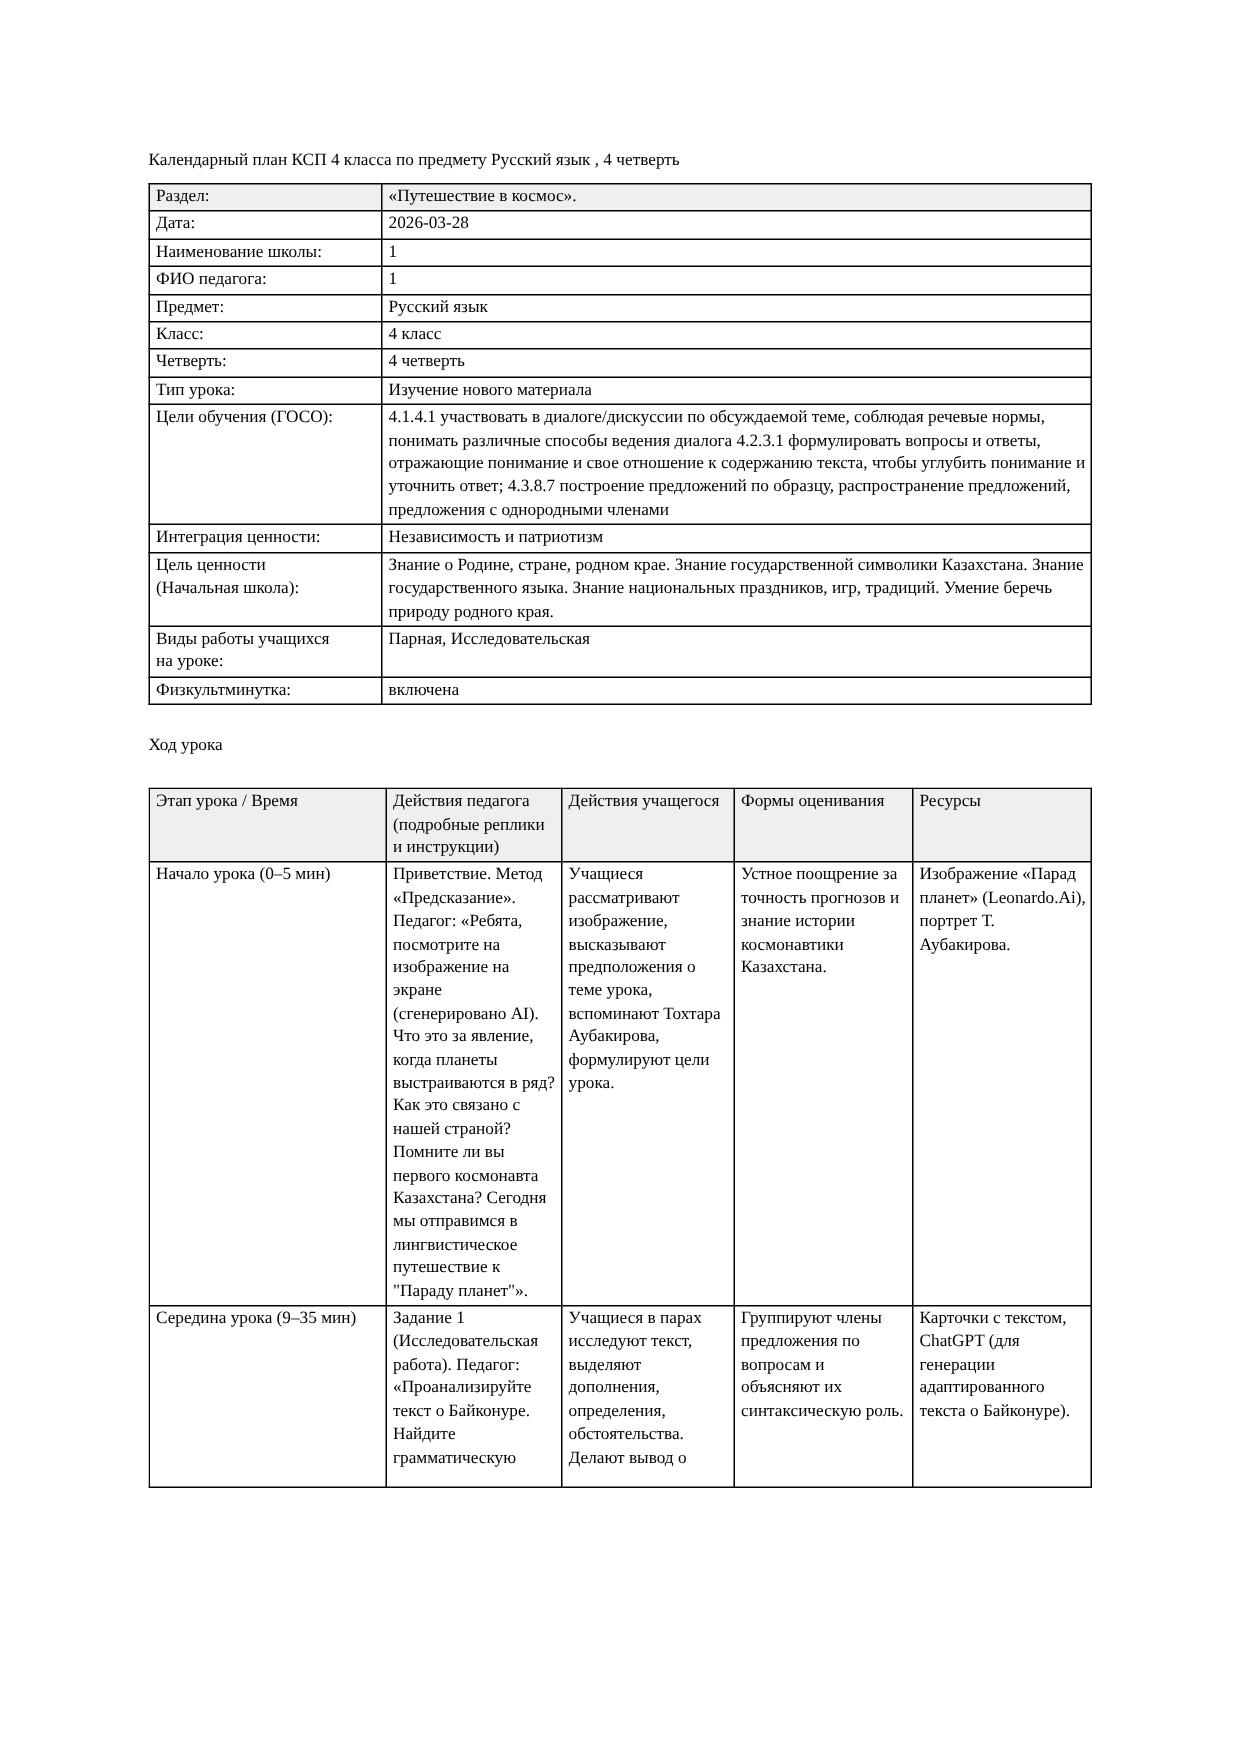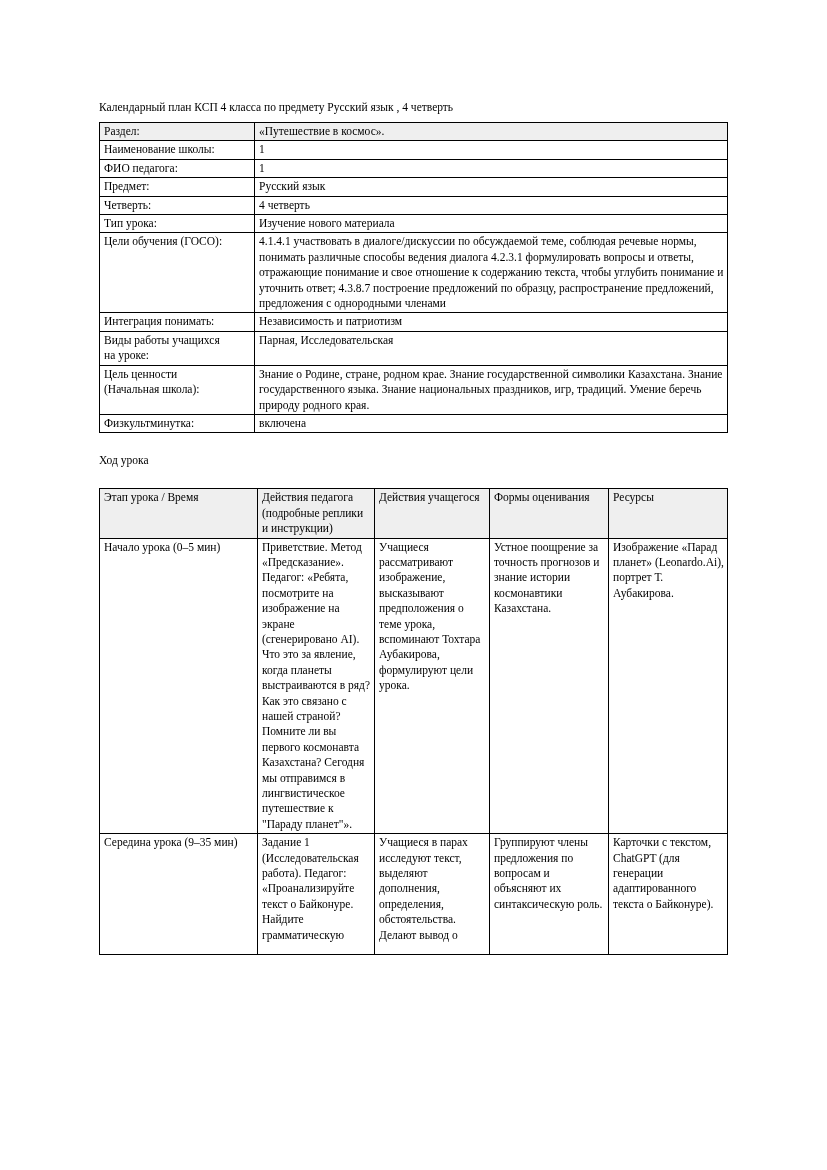--- a/index.html
+++ b/index.html
@@ -93,56 +93,64 @@
     <colgroup>
         <col class="c-label">
         <col class="c-value">
       </colgroup>
     <tbody>
       <tr class="shaded">
         <td class="label">Раздел:</td>
         <td class="value">«Путешествие в космос».</td>
       </tr>
       <tr>
+        <td class="label">Дата:</td>
+        <td class="value">2026-03-28</td>
+      </tr>
+      <tr>
         <td class="label">Наименование школы:</td>
         <td class="value">1</td>
       </tr>
       <tr>
         <td class="label">ФИО педагога:</td>
         <td class="value">1</td>
       </tr>
       <tr>
         <td class="label">Предмет:</td>
         <td class="value">Русский язык</td>
       </tr>
       <tr>
+        <td class="label">Класс:</td>
+        <td class="value">4 класс</td>
+      </tr>
+      <tr>
         <td class="label">Четверть:</td>
         <td class="value">4 четверть</td>
       </tr>
       <tr>
         <td class="label">Тип урока:</td>
         <td class="value">Изучение нового материала</td>
       </tr>
       <tr>
         <td class="label">Цели обучения (ГОСО):</td>
         <td class="value">4.1.4.1 участвовать в диалоге/дискуссии по обсуждаемой теме, соблюдая речевые нормы, понимать различные способы ведения диалога 4.2.3.1 формулировать вопросы и ответы, отражающие понимание и свое отношение к содержанию текста, чтобы углубить понимание и уточнить ответ; 4.3.8.7 построение предложений по образцу, распространение предложений, предложения с однородными членами</td>
       </tr>
       <tr>
-        <td class="label">Интеграция понимать:</td>
+        <td class="label">Интеграция ценности:</td>
         <td class="value">Независимость и патриотизм</td>
+      </tr>
+      <tr>
+        <td class="label">Цель ценности
+(Начальная школа):</td>
+        <td class="value">Знание о Родине, стране, родном крае. Знание государственной символики Казахстана. Знание государственного языка. Знание национальных праздников, игр, традиций. Умение беречь природу родного края.</td>
       </tr>
       <tr>
         <td class="label">Виды работы учащихся
 на уроке:</td>
         <td class="value">Парная, Исследовательская</td>
-      </tr>
-      <tr>
-        <td class="label">Цель ценности
-(Начальная школа):</td>
-        <td class="value">Знание о Родине, стране, родном крае. Знание государственной символики Казахстана. Знание государственного языка. Знание национальных праздников, игр, традиций. Умение беречь природу родного края.</td>
       </tr>
       <tr>
         <td class="label">Физкультминутка:</td>
         <td class="value">включена</td>
       </tr>
     </tbody>
   </table>
 
   <p class="section-caption">Ход урока</p>
 

